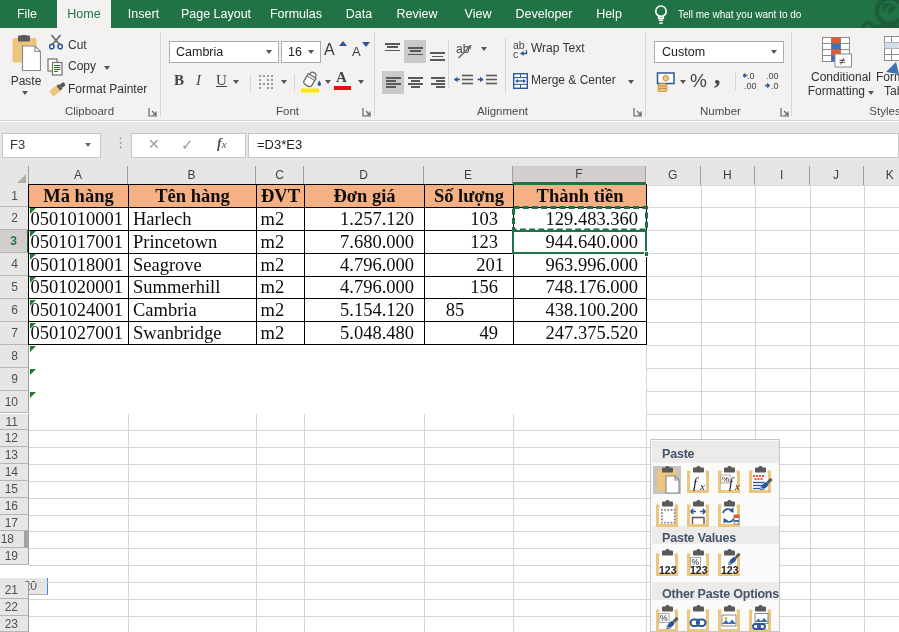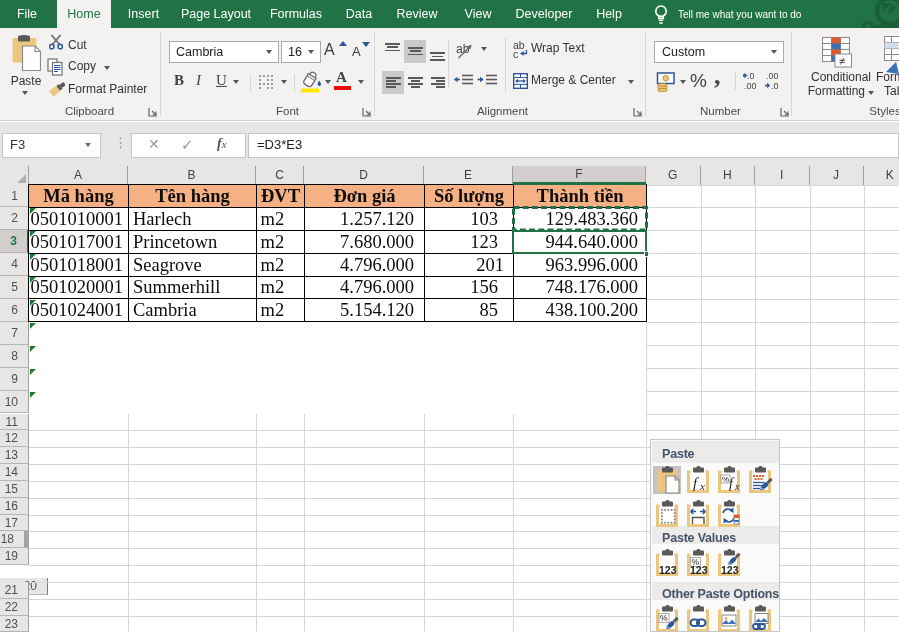--- a/index.html
+++ b/index.html
@@ -426,22 +426,30 @@
             <td style="padding-left:3.5px">m2</td>
             <td style="text-align:right;padding-right:10px">4.796.000</td>
             <td style="text-align:right;padding-right:15px">156</td>
             <td style="text-align:right;padding-right:8px">748.176.000</td>
           </tr>
 <tr style="height:22.9px">
             <td style="padding-left:1.5px">0501024001</td>
             <td style="padding-left:4px">Cambria</td>
             <td style="padding-left:3.5px">m2</td>
             <td style="text-align:right;padding-right:10px">5.154.120</td>
-            <td style="text-align:right;padding-right:15px">85</td>
+            <td style="text-align:center;padding-right:31px">85</td>
             <td style="text-align:right;padding-right:8px">438.100.200</td>
+          </tr>
+<tr style="height:22.9px">
+            <td style="padding-left:1.5px">0501027001</td>
+            <td style="padding-left:4px">Swanbridge</td>
+            <td style="padding-left:3.5px">m2</td>
+            <td style="text-align:right;padding-right:10px">5.048.480</td>
+            <td style="text-align:right;padding-right:15px">49</td>
+            <td style="text-align:right;padding-right:8px">247.375.520</td>
           </tr>
 </tbody>
       </table>
 <div class="abs" style="left:513px;top:15.699999999999989px;width:133px;height:3.3px;background:#217346"></div>
 <div class="tri" style="left:30px;top:42.400000000000006px"></div>
 <div class="tri" style="left:30px;top:65.30000000000001px"></div>
 <div class="tri" style="left:30px;top:88.19999999999999px"></div>
 <div class="tri" style="left:30px;top:111.10000000000002px"></div>
 <div class="tri" style="left:30px;top:134.0px"></div>
 <div class="tri" style="left:30px;top:156.89999999999998px"></div>

